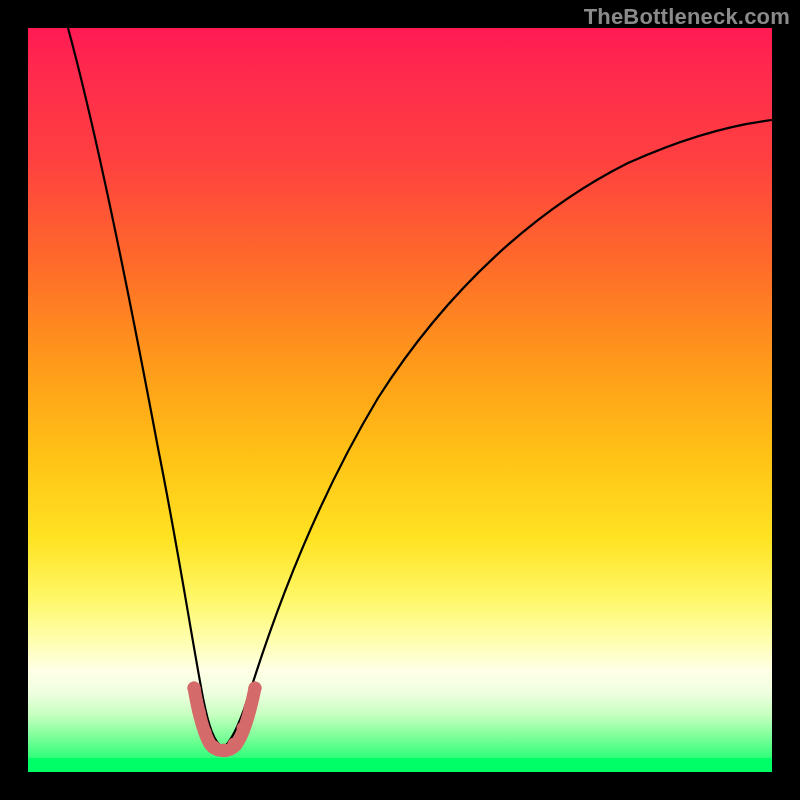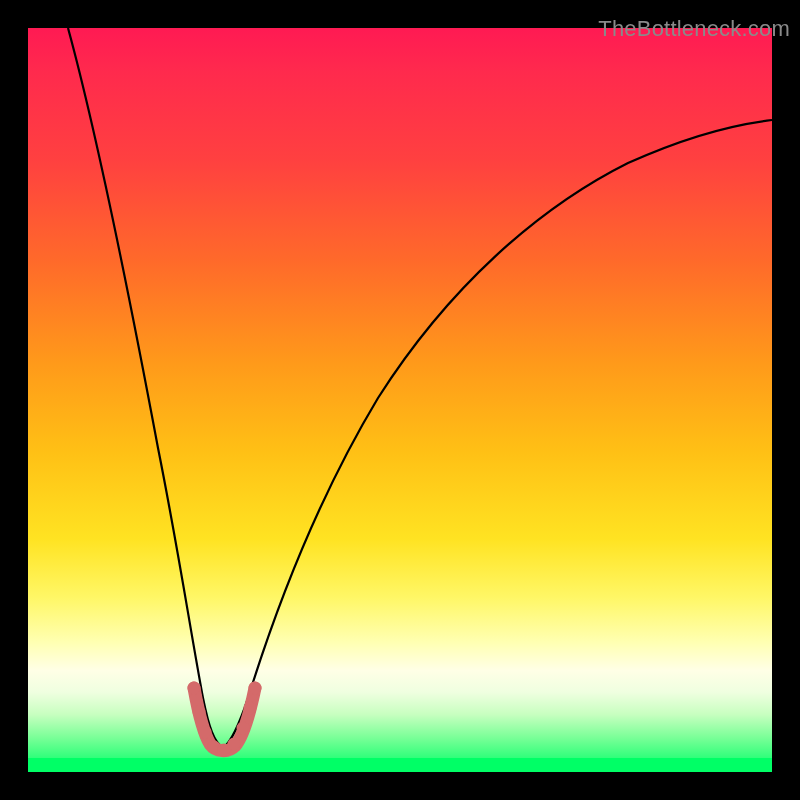--- a/index.html
+++ b/index.html
@@ -47,26 +47,26 @@
   }
   .curve-svg {
     position: absolute;
     left: 0;
     top: 0;
     width: 744px;
     height: 744px;
   }
   .watermark {
     position: absolute;
-    top: 16px;
+    top: 4px;
     right: 10px;
     color: #8a8a8a;
     font-size: 22px;
     letter-spacing: 0.2px;
-    font-weight: 400;
+    font-weight: 700;
     user-select: none;
   }
 </style>
 </head>
 <body>
 
 <div class="frame">
   <div class="gradient-area"></div>
 
   <svg class="curve-svg" viewBox="0 0 744 744">

